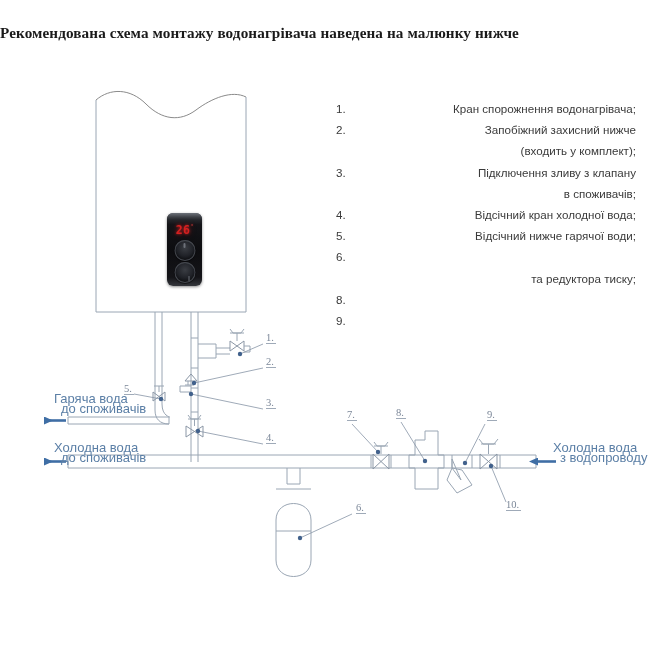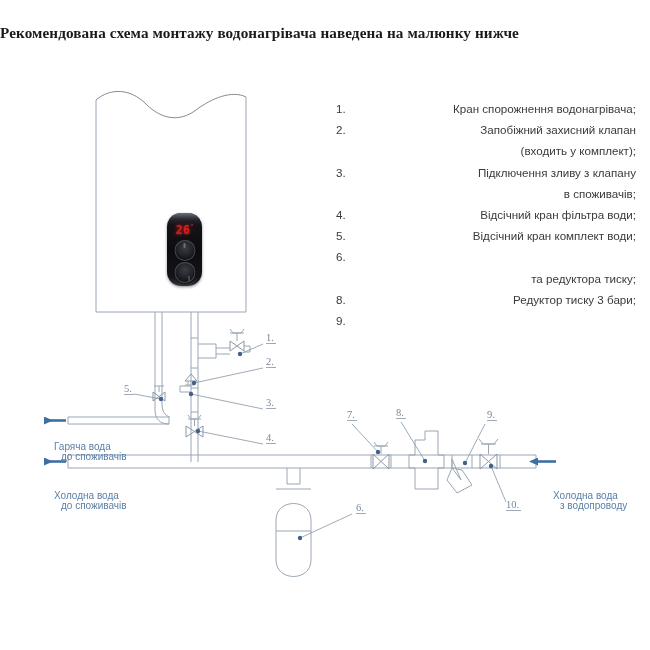--- a/index.html
+++ b/index.html
@@ -72,39 +72,38 @@
   #diagram {
     position: absolute;
     left: 0;
     top: 0;
     width: 650px;
     height: 650px;
   }
   
   .flow-label {
     position: absolute;
-    font-size: 10px;
+    font-size: 13px;
     line-height: 10.4px;
     color: #5b7fa6;
     white-space: nowrap;
-    margin-top: 48px;
   }
   .flow-label .l2 { padding-left: 7px; display: block; }
   #flow-hot   { left: 54px;  top: 394px; }
   #flow-cold-out { left: 54px; top: 443px; }
   #flow-cold-in  { left: 553px; top: 443px; text-align: left; }
 
   
   #panel {
     position: absolute;
     left: 167px;
     top: 213px;
     width: 35px;
     height: 73px;
-    border-radius: 14px;
+    border-radius: 6px;
     background: linear-gradient(180deg,#4a4e55 0%,#2a2c31 7%,#141418 16%,#0d0d10 50%,#141418 88%,#34363c 100%);
     box-shadow: 0 1px 3px rgba(0,0,0,0.45);
     overflow: hidden;
     text-align: right;
   }
   #panel-glass {
     position: absolute;
     left: 0; top: 0; right: 0;
     height: 7px;
     background: linear-gradient(180deg,#6d727a 0%,#3c3f45 60%,#24262b 100%);
@@ -407,51 +406,50 @@
     <span class="l2">з водопроводу</span>
   </div>
 
   <div class="legend" id="legend">
       <div class="legend-row">
         <span class="legend-num">1.</span>
         <span class="legend-text">Кран спорожнення водонагрівача;</span>
       </div>
       <div class="legend-row">
         <span class="legend-num">2.</span>
-        <span class="legend-text">Запобіжний захисний клапан</span>
+        <span class="legend-text">Запобіжний захисний нижче</span>
       </div>
       <div class="legend-row cont">
         <span class="legend-num"></span>
         <span class="legend-text">(входить у комплект);</span>
       </div>
       <div class="legend-row">
         <span class="legend-num">3.</span>
         <span class="legend-text">Підключення зливу з клапану</span>
       </div>
       <div class="legend-row cont">
         <span class="legend-num"></span>
         <span class="legend-text">в споживачів;</span>
       </div>
       <div class="legend-row">
         <span class="legend-num">4.</span>
-        <span class="legend-text">Відсічний кран фільтра води;</span>
+        <span class="legend-text">Відсічний кран холодної вода;</span>
       </div>
       <div class="legend-row">
         <span class="legend-num">5.</span>
-        <span class="legend-text">Відсічний кран комплект води;</span>
+        <span class="legend-text">Відсічний нижче гарячої води;</span>
       </div>
       <div class="legend-row">
         <span class="legend-num">6.</span>
       </div>
       <div class="legend-row cont">
         <span class="legend-num"></span>
         <span class="legend-text">та редуктора тиску;</span>
       </div>
       <div class="legend-row">
         <span class="legend-num">8.</span>
-        <span class="legend-text">Редуктор тиску 3 бари;</span>
       </div>
       <div class="legend-row">
         <span class="legend-num">9.</span>
       </div>
     </div>
 
 </div>
 
 </body></html>

